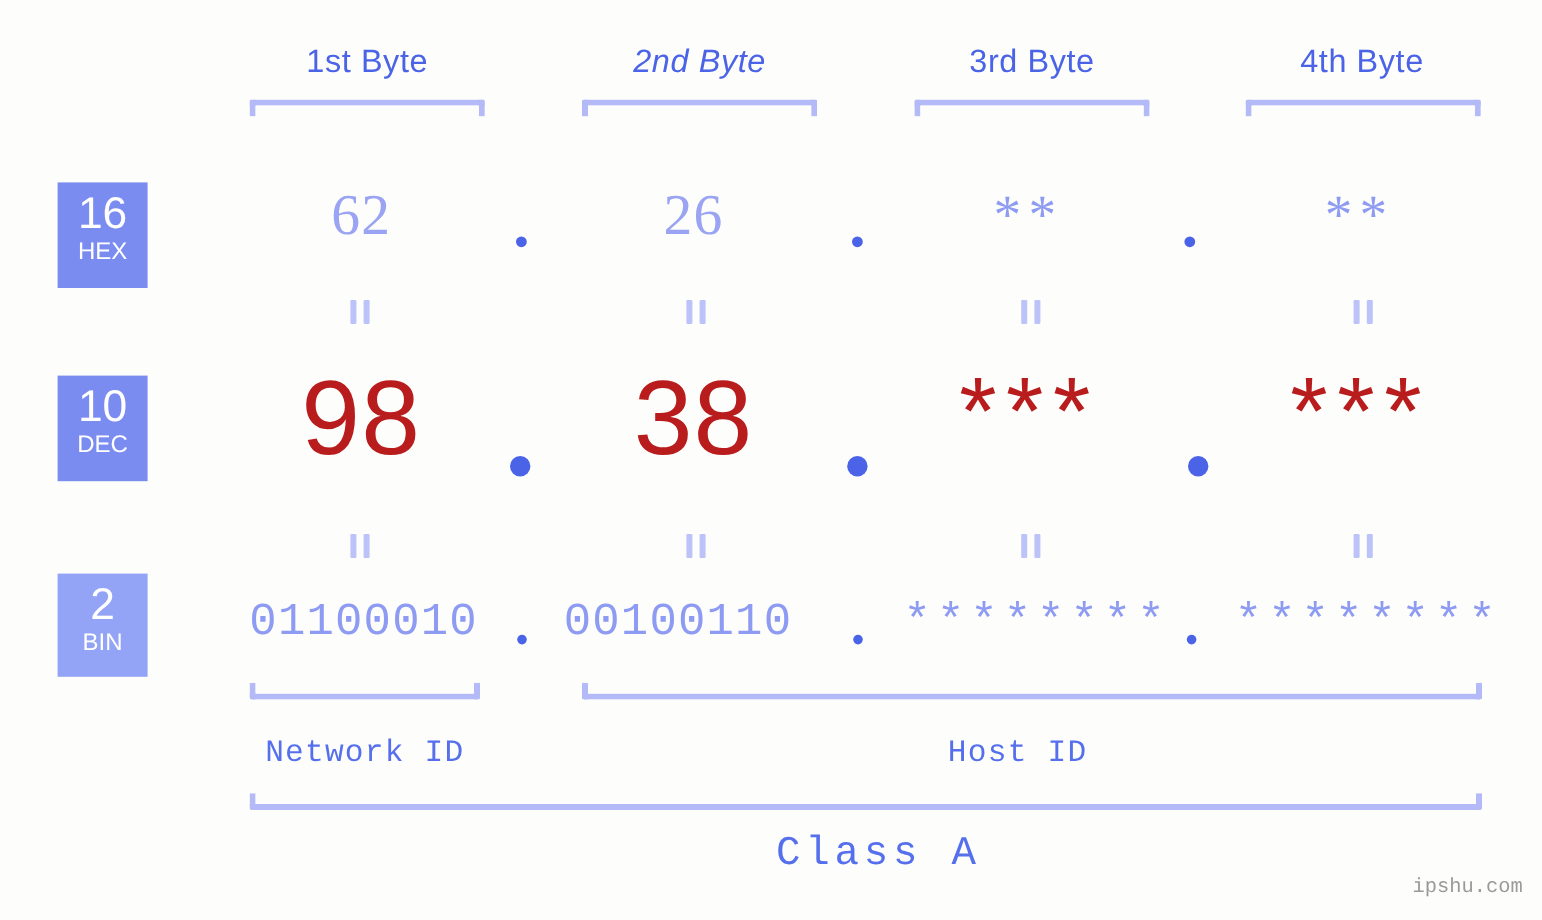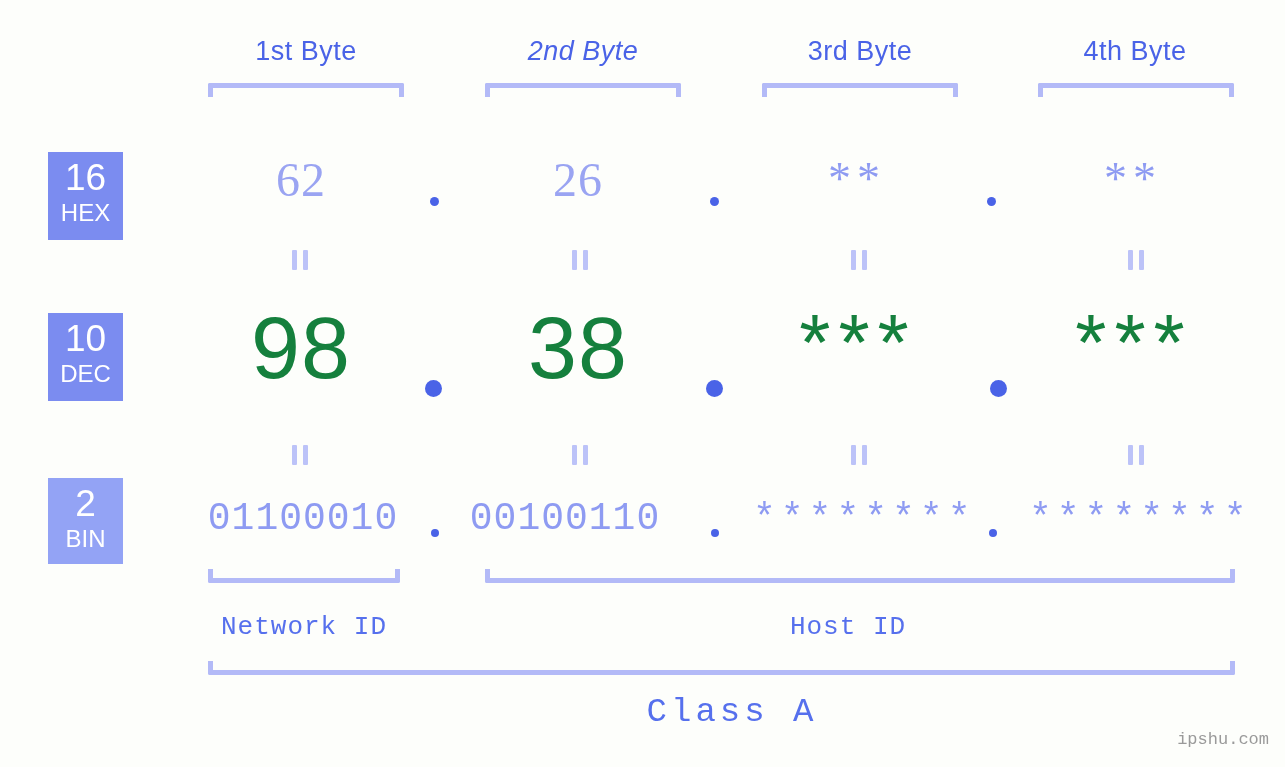--- a/index.html
+++ b/index.html
@@ -63,21 +63,21 @@
     user-select: none;
   }
   .base-badge .num {
     display: block;
     font-size: 37px;
     font-weight: 400;
     line-height: 1.06;
   }
   .base-badge .abbr {
     display: block;
-    font-size: 24px;
+    font-size: 20px;
     font-weight: 400;
     line-height: 1.35;
   }
 
   
   .val {
     position: absolute;
     text-align: center;
     white-space: nowrap;
     user-select: none;
@@ -89,21 +89,21 @@
     font-size: 48px;
     letter-spacing: 1px;
   }
   .hex-val.stars {
     letter-spacing: 6px;
     font-size: 46px;
     color: #8e9bf2;
   }
 
   .dec-val {
-    color: #15803d;
+    color: #b91c1c;
     font-family: "Liberation Sans", sans-serif;
     font-size: 88px;
     letter-spacing: 1px;
   }
   .dec-val.stars {
     letter-spacing: 8px;
     font-size: 80px;
   }
 
   .bin-val {

